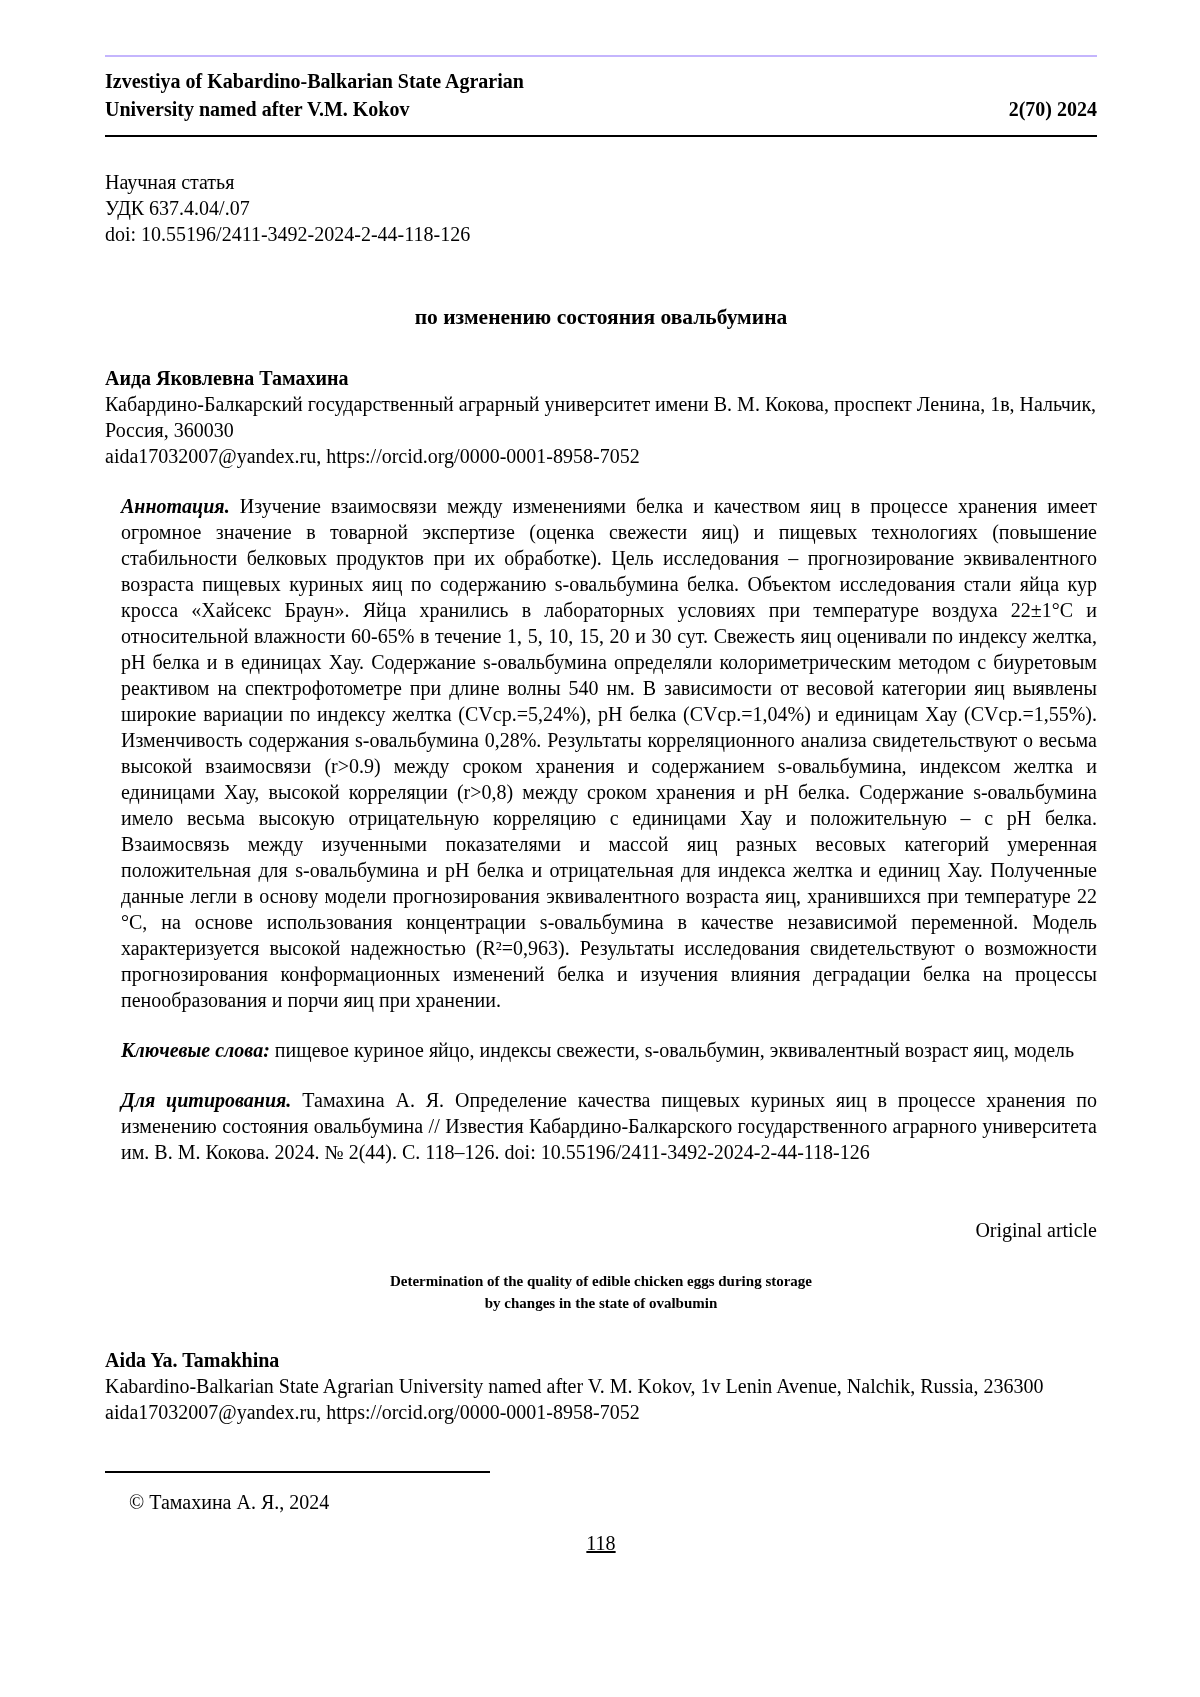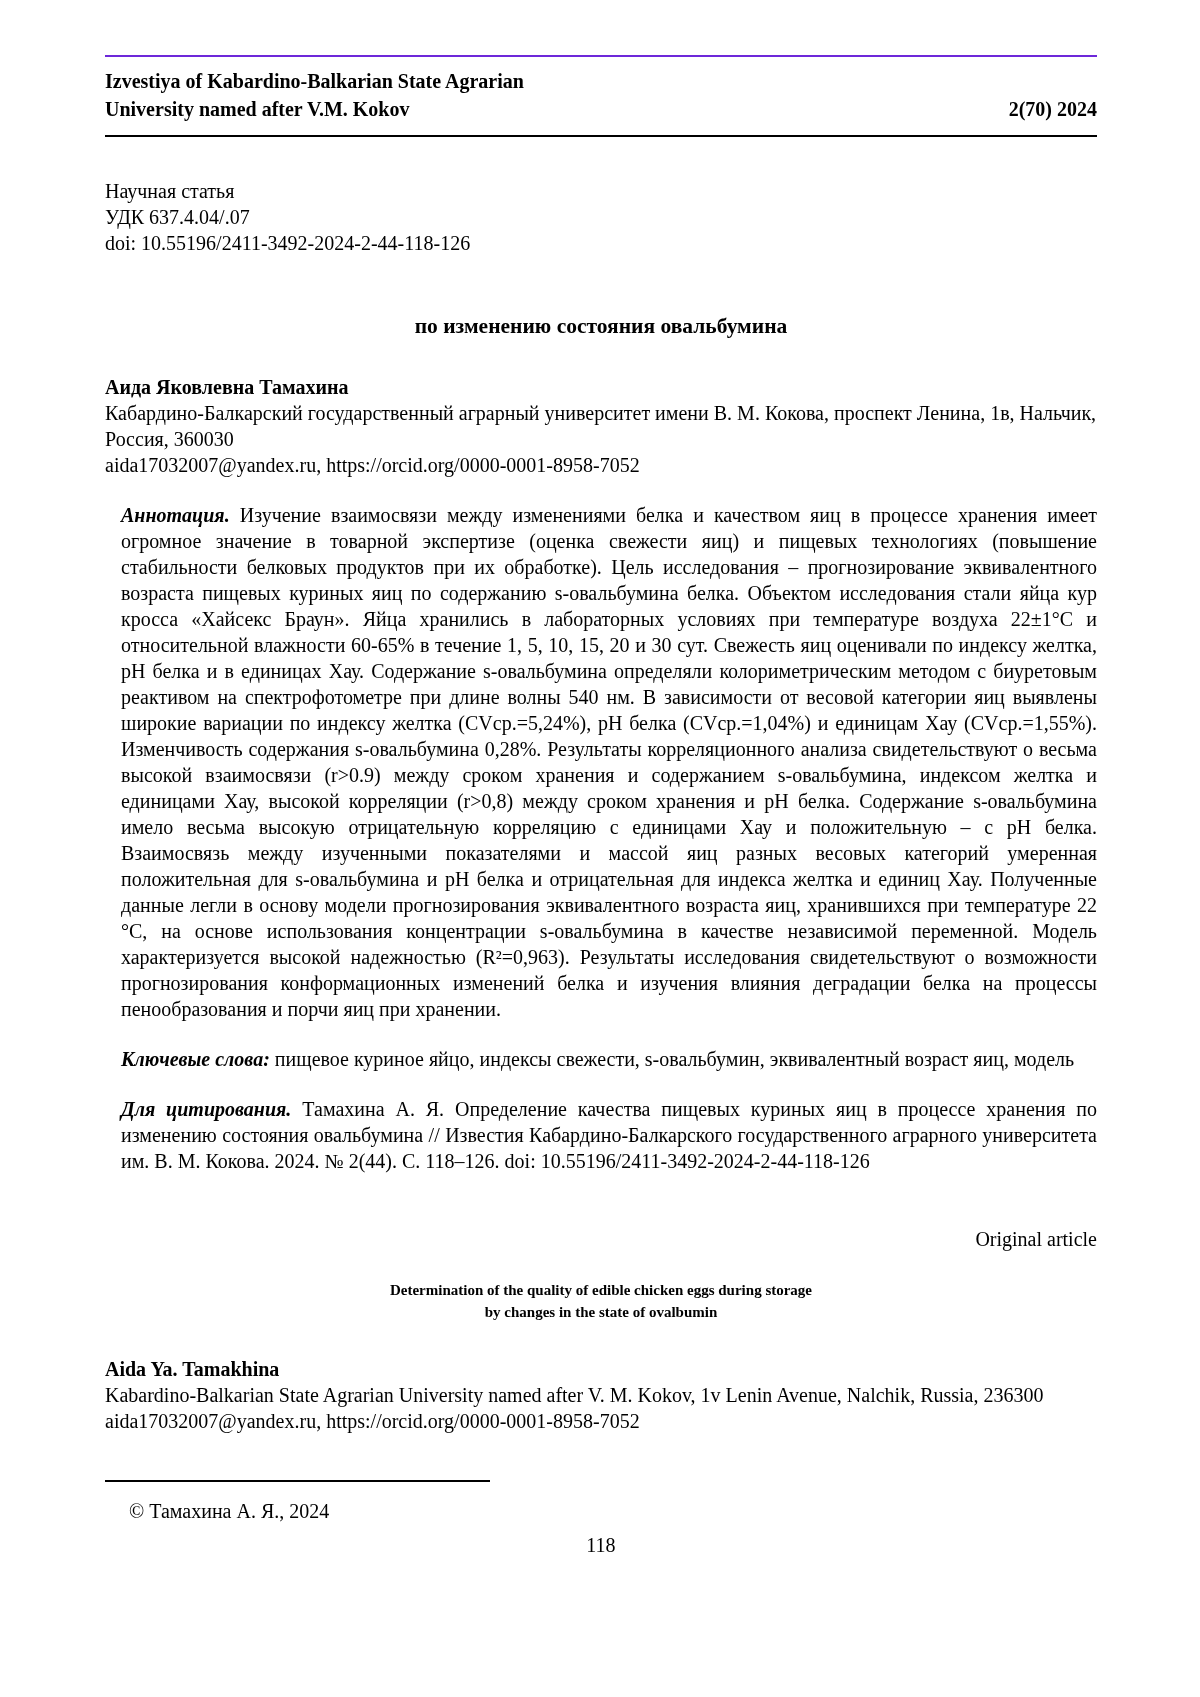--- a/index.html
+++ b/index.html
@@ -17,30 +17,30 @@
     font-family: "Liberation Serif", "DejaVu Serif", serif;
     font-size: 20px;
     line-height: 1.3;
     padding: 55px 103px 0 105px;
     overflow: hidden;
   }
   .journal-header {
     display: flex;
     justify-content: space-between;
     align-items: flex-end;
-    border-top: 2px solid #6d28d9;
+    border-top: 2px solid #c4b5fd;
     border-bottom: 2px solid #000;
     padding: 10px 0 12px 0;
     font-weight: bold;
     font-size: 20px;
     line-height: 1.4;
   }
   .journal-name { max-width: 640px; }
   .journal-issue { white-space: nowrap; }
-  .meta { margin-top: 41px; line-height: 1.3; }
+  .meta { margin-top: 32px; line-height: 1.3; }
   .title-ru {
     margin: 24px 0 0 0;
     text-align: center;
     font-size: 21.5px;
     font-weight: bold;
     line-height: 1.45;
   }
   .authors { margin-top: 32px; }
   .author-name { font-weight: bold; }
   p.block {
@@ -56,21 +56,21 @@
     font-weight: bold;
     line-height: 1.45;
   }
   .footnote-separator {
     width: 385px;
     height: 0;
     border-bottom: 2px solid #000;
     margin-top: 46px;
   }
   .copyright { margin-top: 16px; margin-left: 24px; }
-  .page-number { text-align: center; margin-top: 8px; }
+  .page-number { text-align: center; margin-top: 15px; text-decoration: underline; }
 </style>
 </head>
 <body>
 
 <div class="page">
 
   <header class="journal-header">
     <div class="journal-name">
       <div>Izvestiya of Kabardino-Balkarian State Agrarian</div>
       <div>University named after V.M. Kokov</div>

